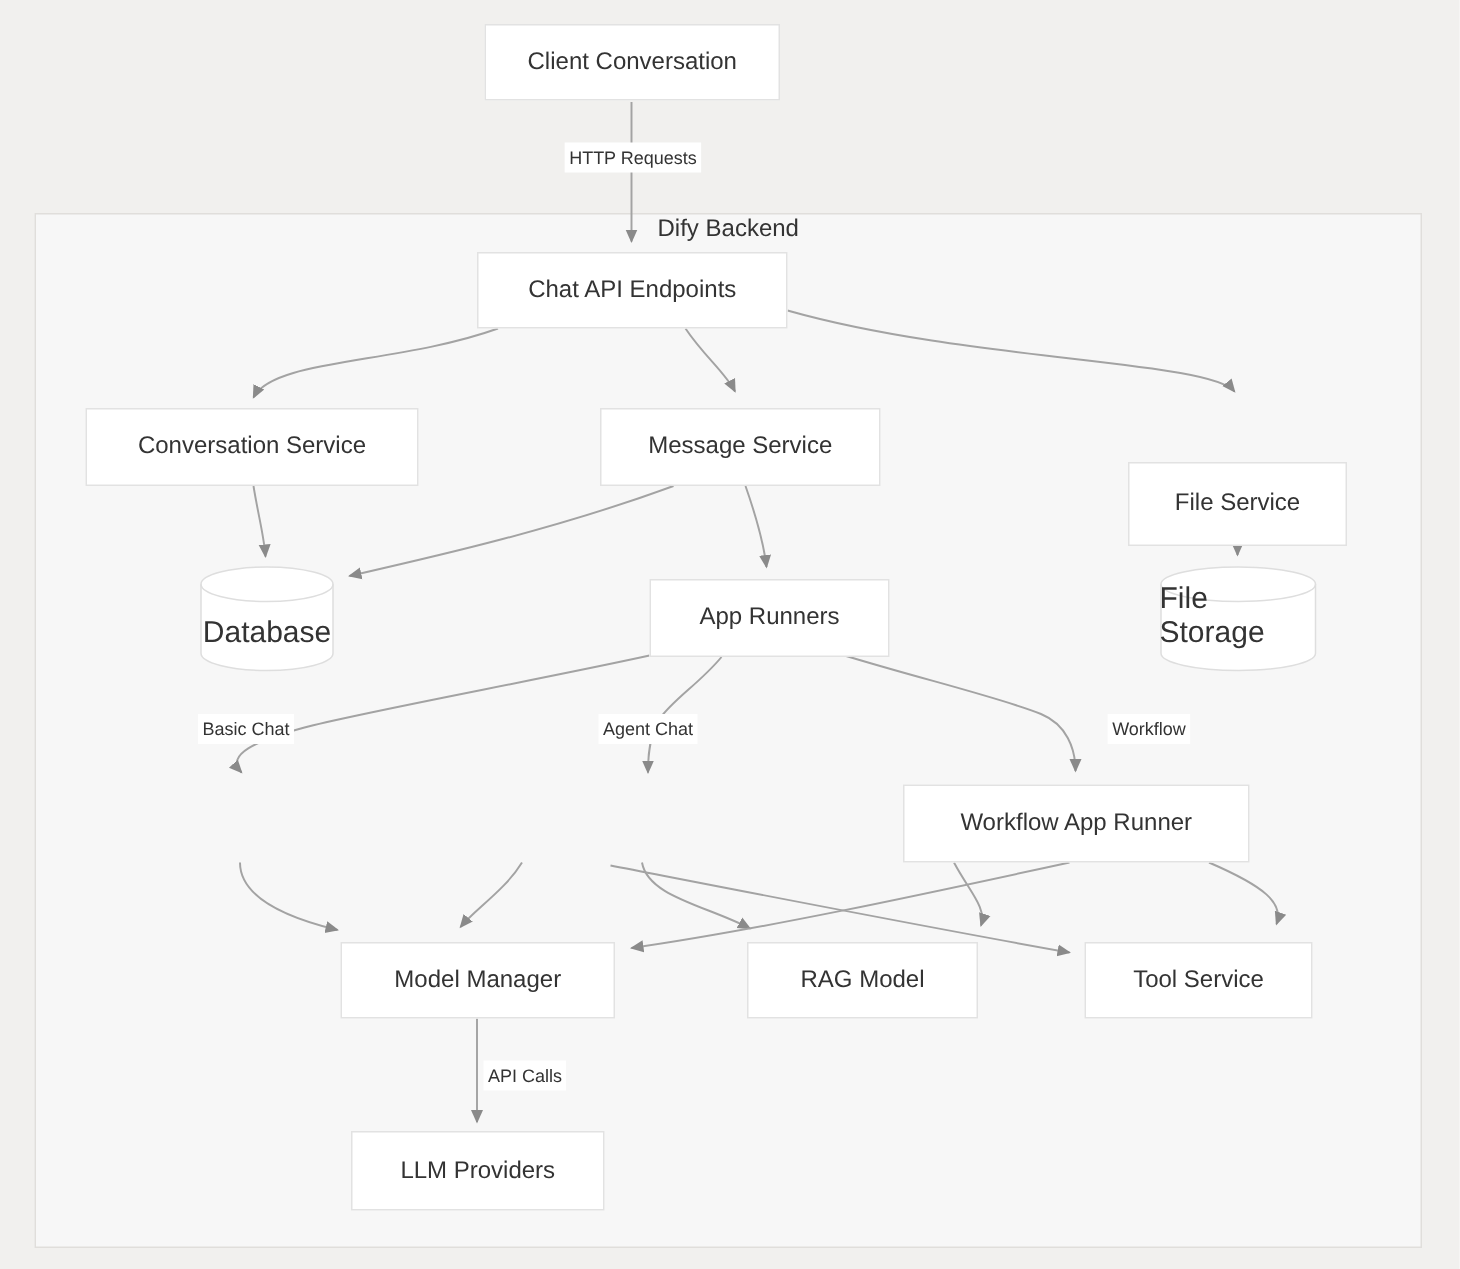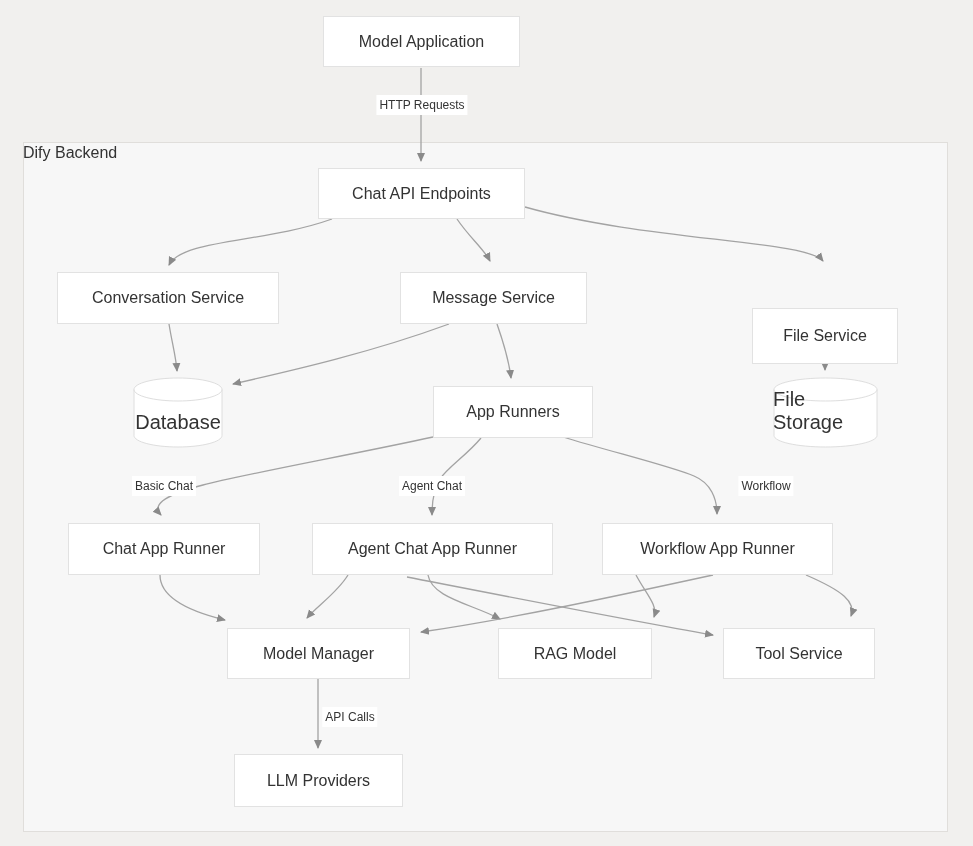--- a/index.html
+++ b/index.html
@@ -12,21 +12,21 @@
   body{font-family:"Liberation Sans","DejaVu Sans",sans-serif;}
   .canvas{
     position:relative; width:973px; height:846px; overflow:hidden;
     background:var(--page-bg); color:var(--text-color);
   }
   .subgraph{
     position:absolute; background:var(--subgraph-bg);
     border:1px solid var(--subgraph-border); box-sizing:border-box; z-index:0;
   }
   .subgraph-title{
-    position:absolute; font-size:16px; color:var(--text-color);
+    position:absolute; text-align:center; font-size:16px; color:var(--text-color);
     z-index:2; pointer-events:none;
   }
   svg.edges{position:absolute; left:0; top:0; z-index:1;}
   svg.edges path.edge{fill:none; stroke:var(--edge-color); stroke-width:1.3px;}
   svg.edges marker path{fill:var(--arrow-color); stroke:none;}
   .node{
     position:absolute; box-sizing:border-box; background:var(--node-bg);
     border:1px solid var(--node-border); display:flex; align-items:center;
     justify-content:center; font-size:16px; color:var(--text-color); z-index:2;
     text-align:center;
@@ -74,42 +74,36 @@
     <path class="edge" d="M348,575 C337,593 317,606 307,618" marker-end="url(#arrow)"></path>
     <path class="edge" d="M428,575 C432,598 472,604 500,619" marker-end="url(#arrow)"></path>
     <path class="edge" d="M407,577 C510,597 622,619 713,635" marker-end="url(#arrow)"></path>
     <path class="edge" d="M713,575 C612,597 505,620 421,632" marker-end="url(#arrow)"></path>
     <path class="edge" d="M636,575 C646,594 658,605 654,617" marker-end="url(#arrow)"></path>
     <path class="edge" d="M806,575 C843,591 856,602 851,616" marker-end="url(#arrow)"></path>
     <path class="edge" d="M318,679 L318,748" marker-end="url(#arrow)"></path>
   </svg>
 
   <div class="node" style="left:323px; top:16px; width:197px; height:51px;">
-    <span>Model Application</span>
+    <span>Client Conversation</span>
   </div>
   <div class="node" style="left:318px; top:168px; width:207px; height:51px;">
     <span>Chat API Endpoints</span>
   </div>
   <div class="node" style="left:57px; top:272px; width:222px; height:52px;">
     <span>Conversation Service</span>
   </div>
   <div class="node" style="left:400px; top:272px; width:187px; height:52px;">
     <span>Message Service</span>
   </div>
   <div class="node" style="left:752px; top:272px; width:146px; height:56px;margin-top:36px;">
     <span>File Service</span>
   </div>
   <div class="node" style="left:433px; top:386px; width:160px; height:52px;">
     <span>App Runners</span>
-  </div>
-  <div class="node" style="left:68px; top:523px; width:192px; height:52px;">
-    <span>Chat App Runner</span>
-  </div>
-  <div class="node" style="left:312px; top:523px; width:241px; height:52px;">
-    <span>Agent Chat App Runner</span>
   </div>
   <div class="node" style="left:602px; top:523px; width:231px; height:52px;">
     <span>Workflow App Runner</span>
   </div>
   <div class="node" style="left:227px; top:628px; width:183px; height:51px;">
     <span>Model Manager</span>
   </div>
   <div class="node" style="left:498px; top:628px; width:154px; height:51px;">
     <span>RAG Model</span>
   </div>

